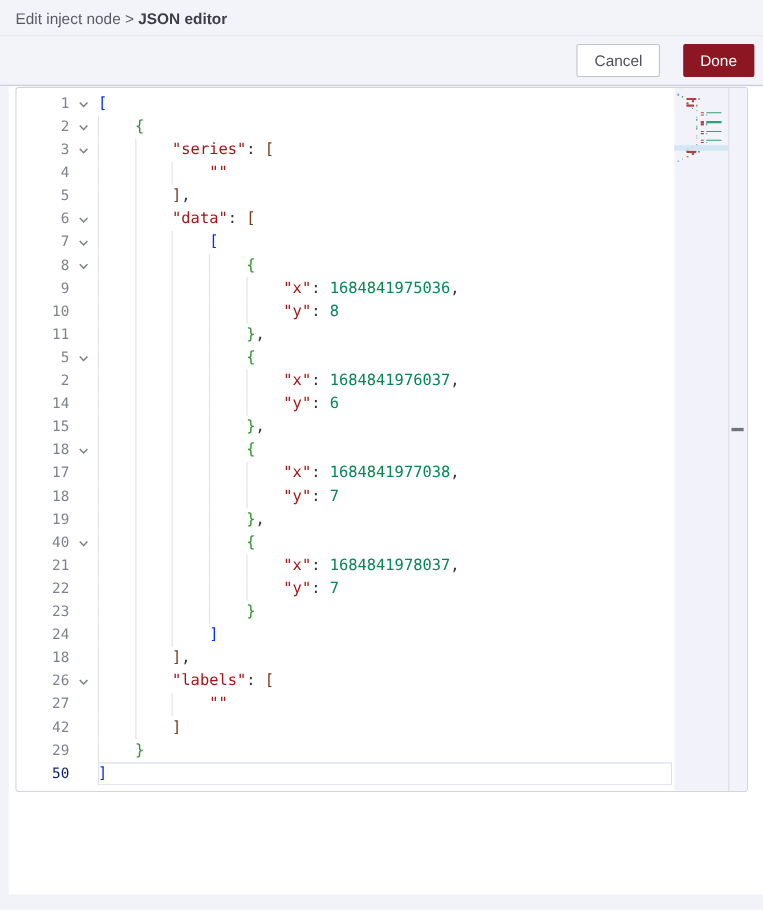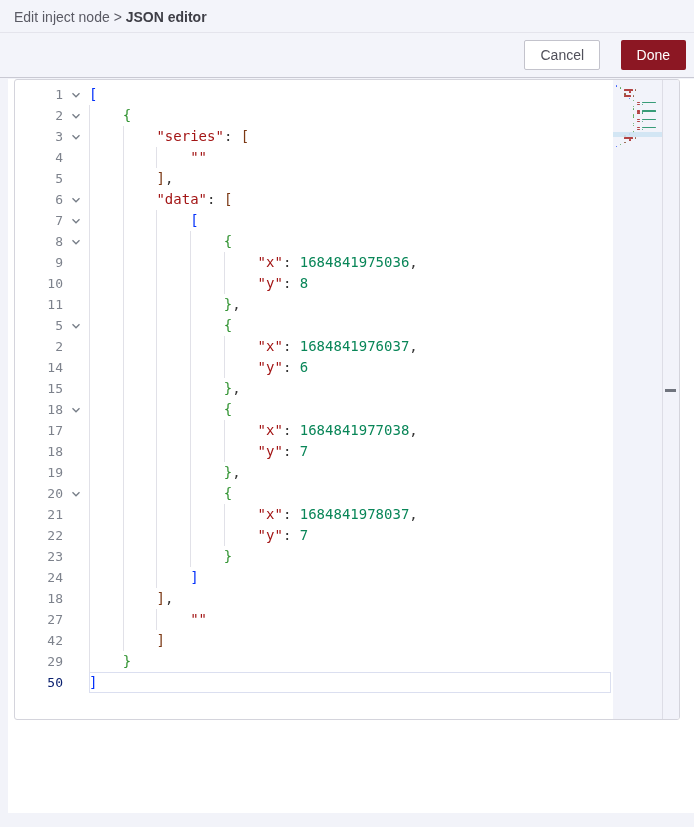--- a/index.html
+++ b/index.html
@@ -212,21 +212,21 @@
           <div class="ln-num">18</div>
           <div class="ln-fold"></div>
           <div class="ln-text"><span class="guide" style="left: 0ch;"></span><span class="guide" style="left: 4ch;"></span><span class="guide" style="left: 8ch;"></span><span class="guide" style="left: 12ch;"></span><span class="guide" style="left: 16ch;"></span>                    <span style="color: rgb(163, 21, 21);">"y"</span><span style="color: rgb(51, 51, 51);">: </span><span style="color: rgb(9, 134, 88);">7</span></div>
         </div>
         <div class="row">
           <div class="ln-num">19</div>
           <div class="ln-fold"></div>
           <div class="ln-text"><span class="guide" style="left: 0ch;"></span><span class="guide" style="left: 4ch;"></span><span class="guide" style="left: 8ch;"></span><span class="guide" style="left: 12ch;"></span>                <span style="color: rgb(49, 147, 49);">}</span><span style="color: rgb(51, 51, 51);">,</span></div>
         </div>
         <div class="row">
-          <div class="ln-num">20</div>
+          <div class="ln-num">40</div>
           <div class="ln-fold"><svg width="12" height="12" viewBox="0 0 12 12">
               <path d="M2.5 4.2 L6 7.8 L9.5 4.2" stroke="#767d87" stroke-width="1.3" fill="none"></path>
             </svg></div>
           <div class="ln-text"><span class="guide" style="left: 0ch;"></span><span class="guide" style="left: 4ch;"></span><span class="guide" style="left: 8ch;"></span><span class="guide" style="left: 12ch;"></span>                <span style="color: rgb(49, 147, 49);">{</span></div>
         </div>
         <div class="row">
           <div class="ln-num">21</div>
           <div class="ln-fold"></div>
           <div class="ln-text"><span class="guide" style="left: 0ch;"></span><span class="guide" style="left: 4ch;"></span><span class="guide" style="left: 8ch;"></span><span class="guide" style="left: 12ch;"></span><span class="guide" style="left: 16ch;"></span>                    <span style="color: rgb(163, 21, 21);">"x"</span><span style="color: rgb(51, 51, 51);">: </span><span style="color: rgb(9, 134, 88);">1684841978037</span><span style="color: rgb(51, 51, 51);">,</span></div>
         </div>
@@ -242,20 +242,27 @@
         </div>
         <div class="row">
           <div class="ln-num">24</div>
           <div class="ln-fold"></div>
           <div class="ln-text"><span class="guide" style="left: 0ch;"></span><span class="guide" style="left: 4ch;"></span><span class="guide" style="left: 8ch;"></span>            <span style="color: rgb(4, 49, 250);">]</span></div>
         </div>
         <div class="row">
           <div class="ln-num">18</div>
           <div class="ln-fold"></div>
           <div class="ln-text"><span class="guide" style="left: 0ch;"></span><span class="guide" style="left: 4ch;"></span>        <span style="color: rgb(123, 56, 20);">]</span><span style="color: rgb(51, 51, 51);">,</span></div>
+        </div>
+        <div class="row">
+          <div class="ln-num">26</div>
+          <div class="ln-fold"><svg width="12" height="12" viewBox="0 0 12 12">
+              <path d="M2.5 4.2 L6 7.8 L9.5 4.2" stroke="#767d87" stroke-width="1.3" fill="none"></path>
+            </svg></div>
+          <div class="ln-text"><span class="guide" style="left: 0ch;"></span><span class="guide" style="left: 4ch;"></span>        <span style="color: rgb(163, 21, 21);">"labels"</span><span style="color: rgb(51, 51, 51);">: </span><span style="color: rgb(123, 56, 20);">[</span></div>
         </div>
         <div class="row">
           <div class="ln-num">27</div>
           <div class="ln-fold"></div>
           <div class="ln-text"><span class="guide" style="left: 0ch;"></span><span class="guide" style="left: 4ch;"></span><span class="guide" style="left: 8ch;"></span>            <span style="color: rgb(163, 21, 21);">""</span></div>
         </div>
         <div class="row">
           <div class="ln-num">42</div>
           <div class="ln-fold"></div>
           <div class="ln-text"><span class="guide" style="left: 0ch;"></span><span class="guide" style="left: 4ch;"></span>        <span style="color: rgb(123, 56, 20);">]</span></div>

